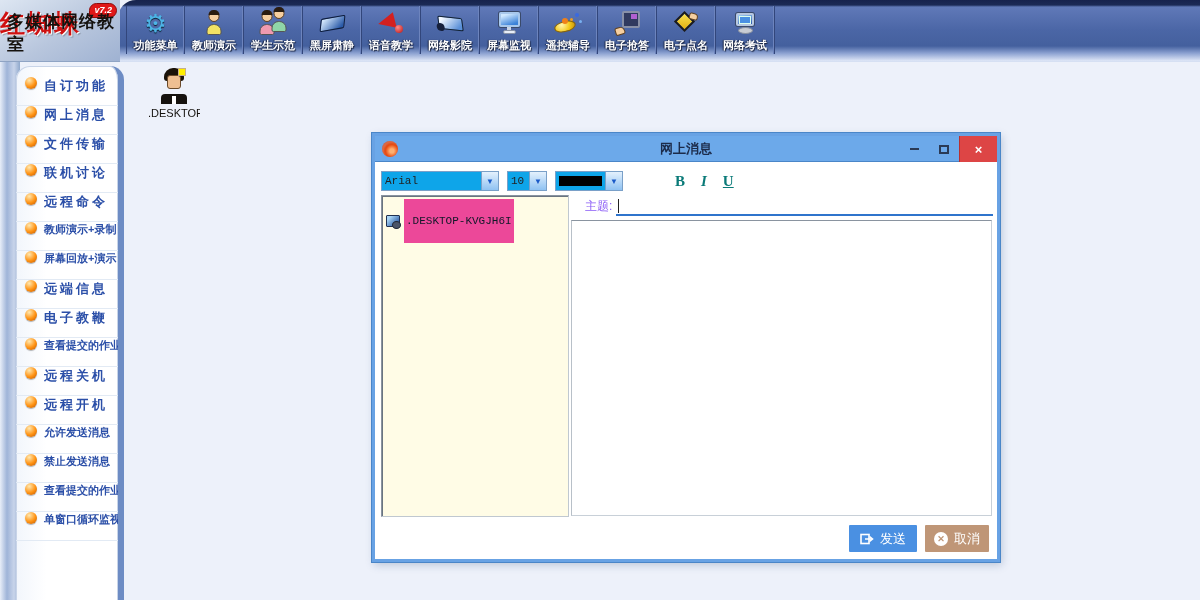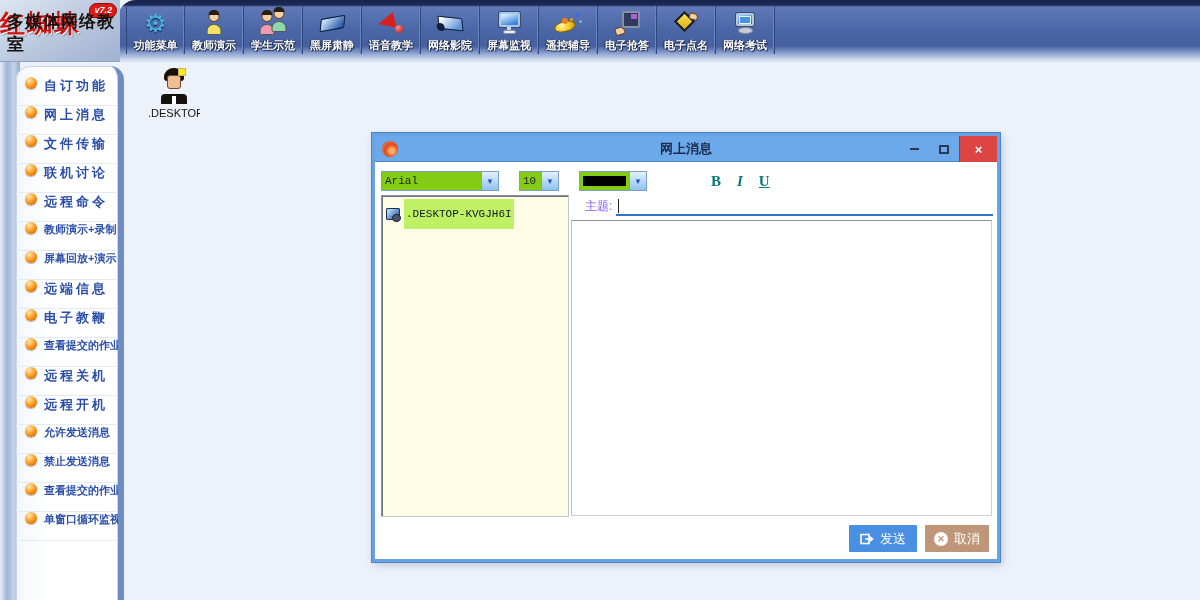--- a/index.html
+++ b/index.html
@@ -112,41 +112,41 @@
     background:radial-gradient(circle at 62% 62%,#ffb070 15%,#e84a10 45%,#b82600 85%); box-shadow:inset 2px 2px 2px #fff4; }
   .dlg-title-text { position:absolute; left:0; right:0; text-align:center; font-size:13px; font-weight:bold; color:#1c2b4a; }
   .win-ctrls { position:absolute; right:0; top:0; height:26px; display:flex; align-items:center; }
   .win-btn { width:30px; height:26px; display:flex; align-items:center; justify-content:center; cursor:pointer; }
   .minbar { width:9px; height:2px; background:#2a3a55; }
   .maxbox { width:10px; height:9px; border:2px solid #2a3a55; background:transparent; }
   .win-close { width:38px; height:26px; background:#dd4545; border-left:1px solid #b83030;
     display:flex; align-items:center; justify-content:center; color:#fff; font-size:13px; font-weight:bold; cursor:pointer; }
 
   .fmt-bar { position:absolute; left:6px; top:34px; height:22px; display:flex; align-items:center; }
-  .combo { display:flex; align-items:stretch; height:20px; background:#84cc16; border:1px solid #7aa0c8; margin-right:20px; }
+  .combo { display:flex; align-items:stretch; height:20px; background:#0ea5e9; border:1px solid #7aa0c8; margin-right:8px; }
   .combo-val { flex:1; font-family:"Liberation Mono", monospace; font-size:11px; color:#222;
     padding:3px 3px 0; overflow:hidden; white-space:nowrap; }
   .combo-btn { width:17px; display:flex; align-items:center; justify-content:center;
     background:linear-gradient(180deg,#e4f1fd,#8fc2f2); border-left:1px solid #7aa0c8; color:#1a5ac8; font-size:8px; cursor:pointer; }
   .font-combo { width:118px; } .size-combo { width:40px; } .color-combo { width:68px; }
   .swatch { flex:1; margin:4px 3px; background:#000; }
   .fmt-btn { font-family:"Liberation Serif", serif; color:#0a7a78; font-weight:bold; font-size:15px;
     margin:0 8px; cursor:pointer; }
   .fmt-btn.i { font-style:italic; } .fmt-btn.u { text-decoration:underline; }
   .fmt-btn.b { margin-left:44px; }
 
   .recipients { position:absolute; left:6px; top:59px; width:188px; height:322px; background:#fffce6;
     border:1px solid; border-color:#8a94a0 #c0c8d0 #c0c8d0 #8a94a0; box-shadow:inset 1px 1px 0 #6a7480; overflow:auto; }
   .recipient { display:flex; align-items:center; gap:4px; padding:3px 4px; cursor:pointer; }
   .pc-icon { position:relative; flex:0 0 14px; width:14px; height:12px;
     background:linear-gradient(135deg,#a8d4f4 20%,#2050a0 90%); border:1px solid #203050; border-radius:1px; }
   .pc-icon::after { content:''; position:absolute; right:-2px; bottom:-3px; width:7px; height:6px;
     border-radius:50%; background:#4a5468; border:1px solid #202838; }
   .recipient-name { font-family:"Liberation Mono", monospace; font-size:11px; color:#101828;
-    background:#bef264; padding:9px 2px; white-space:nowrap; }
+    background:#ec4899; padding:16px 2px; white-space:nowrap; }
 
   .subject-row { position:absolute; left:210px; top:60px; width:408px; height:20px; display:flex; align-items:flex-end; }
   .subject-label { font-size:12px; color:#8b5cf6; margin-right:4px; padding-bottom:1px; white-space:nowrap; }
   .subject-input { flex:1; height:19px; border-bottom:2px solid #2f74cc; position:relative; cursor:text; }
   .caret { position:absolute; left:2px; top:2px; width:1px; height:14px; background:#222; }
 
   .message-area { position:absolute; left:196px; top:84px; width:421px; height:296px; background:#fff;
     border:1px solid; border-color:#8a94a0 #c8d0d8 #c8d0d8 #b8c0c8; cursor:text; }
 
   .btn-row { position:absolute; right:8px; top:389px; display:flex; gap:8px; }

